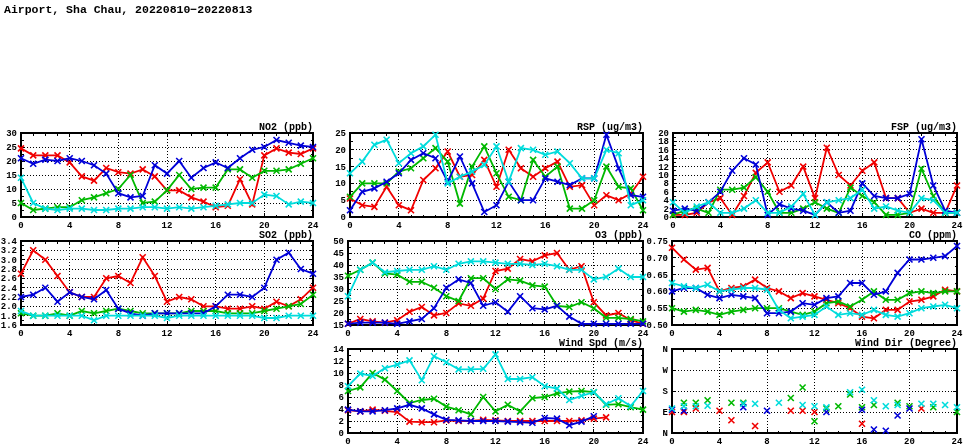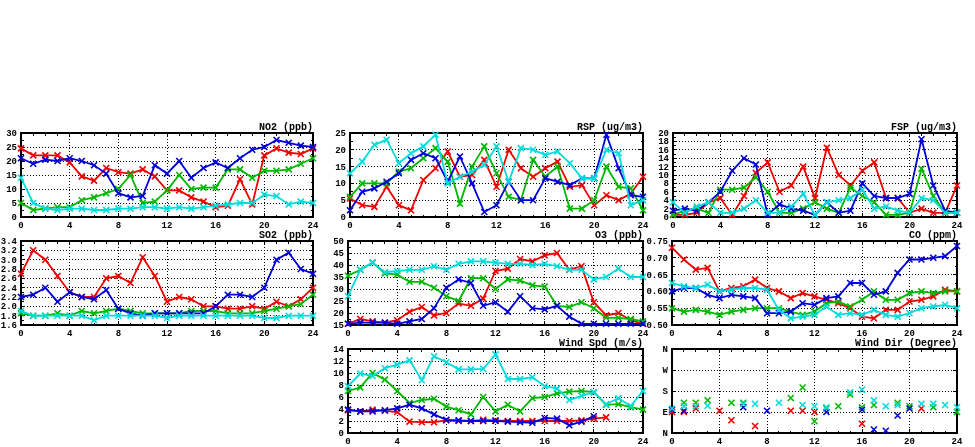--- a/index.html
+++ b/index.html
@@ -8,20 +8,21 @@
   .main-title{position:absolute;left:4px;top:3px;font:bold 11.5px "Liberation Mono",monospace;
               color:#000;white-space:pre;letter-spacing:0;}
   #charts-svg{position:absolute;left:0;top:0;}
   .tick{font:bold 9px "Liberation Mono",monospace;}
   .ctitle{font:bold 10px "Liberation Mono",monospace;}
 </style>
 </head>
 <body>
 
 <div class="page">
+  <div class="main-title">Airport, Sha Chau, 20220810−20220813</div>
   <svg id="charts-svg" width="975" height="447" viewBox="0 0 975 447">
       <g>
         <g stroke="#000000" stroke-width="1" stroke-dasharray="1,2" shape-rendering="crispEdges">
           <line x1="69.66666666666666" y1="133" x2="69.66666666666666" y2="217"></line>
           <line x1="118.33333333333333" y1="133" x2="118.33333333333333" y2="217"></line>
           <line x1="167" y1="133" x2="167" y2="217"></line>
           <line x1="215.66666666666666" y1="133" x2="215.66666666666666" y2="217"></line>
           <line x1="264.33333333333337" y1="133" x2="264.33333333333337" y2="217"></line>
           <line x1="21" y1="203" x2="313" y2="203"></line>
           <line x1="21" y1="189" x2="313" y2="189"></line>

